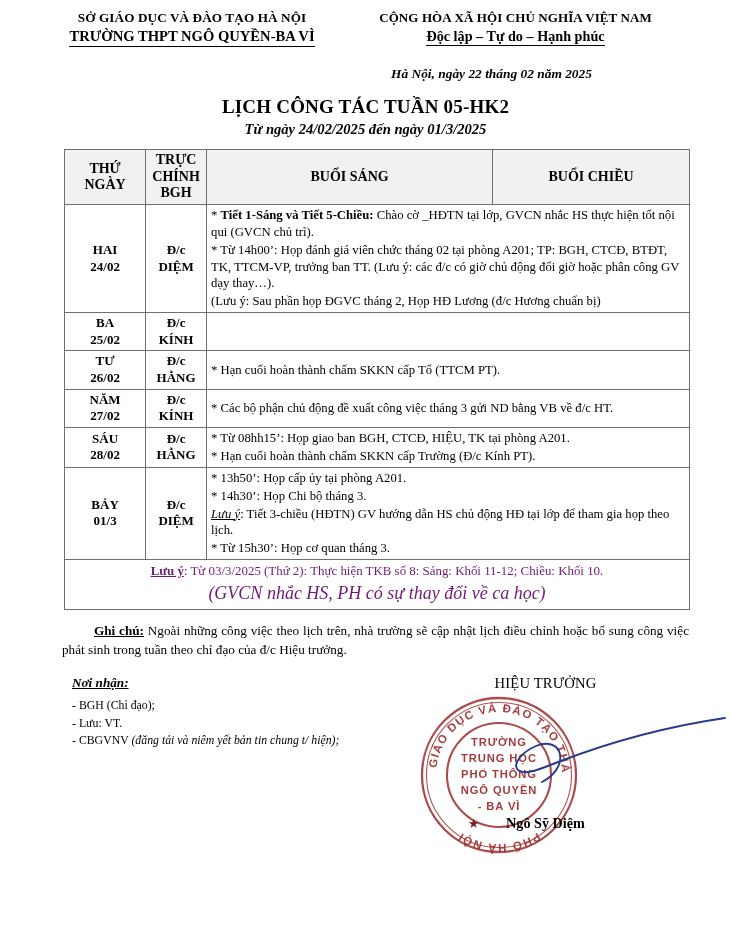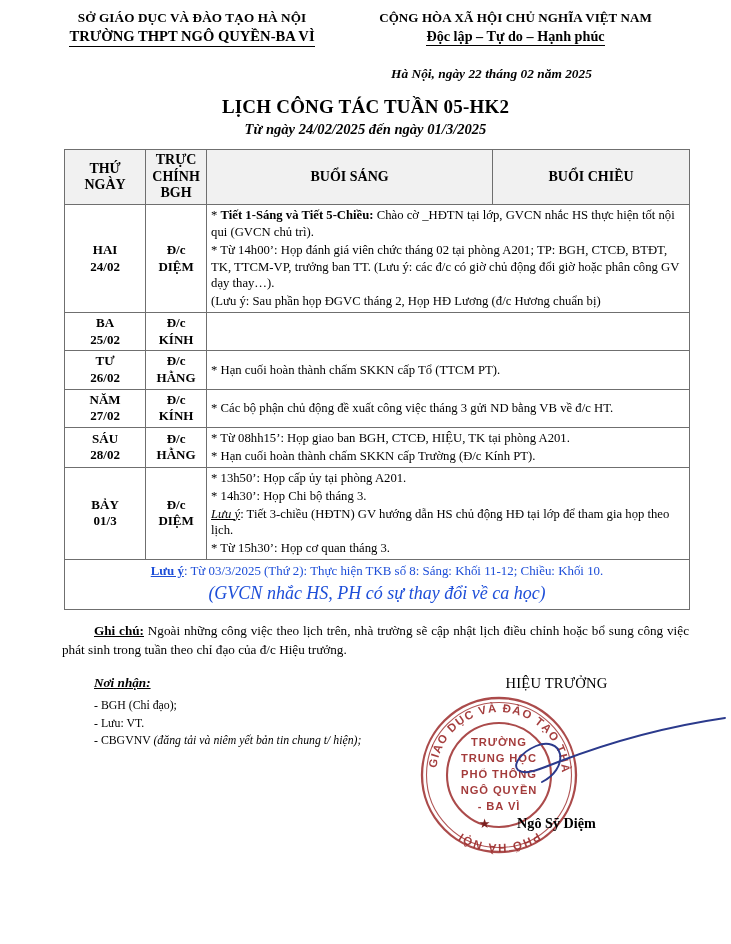--- a/index.html
+++ b/index.html
@@ -151,21 +151,21 @@
     text-align: justify;
     text-indent: 32px;
     box-sizing: border-box;
   }
   .ghichu-label { font-weight: bold; text-decoration: underline; }
 
   
   .footer {
     position: relative;
     margin-top: 16px;
-    padding: 0 42px 0 94px;
+    padding: 0 42px 0 72px;
     display: flex;
     box-sizing: border-box;
   }
   .recipients { width: 330px; }
   .rec-title {
     font-size: 13.2px;
     font-weight: bold;
     font-style: italic;
     text-decoration: underline;
     margin-bottom: 6px;
@@ -351,21 +351,21 @@
               <div>DIỆM</div>
             </td>
             <td class="content" colspan="2">
               <p>* 13h50’: Họp cấp ủy tại phòng A201.</p>
               <p>* 14h30’: Họp Chi bộ tháng 3.</p>
               <p><span class="i u">Lưu ý</span>: Tiết 3-chiều (HĐTN) GV hướng dẫn HS chủ động HĐ tại lớp để tham gia họp theo lịch.</p>
               <p>* Từ 15h30’: Họp cơ quan tháng 3.</p>
             </td>
           </tr>
           <tr class="note-row">
-            <td colspan="4" style="color: #1d4ed8;">
+            <td colspan="4" style="color: #701a75;">
               <div class="note-main"><span class="note-label">Lưu ý</span>: Từ 03/3/2025 (Thứ 2): Thực hiện TKB số 8: Sáng: Khối 11-12; Chiều: Khối 10.</div>
               <div class="note-sub">(GVCN nhắc HS, PH có sự thay đổi về ca học)</div>
             </td>
           </tr>
         </tbody>
     </table>
   </div>
 
   <div class="ghichu">
     <span class="ghichu-label">Ghi chú:</span><span> Ngoài những công việc theo lịch trên, nhà trường sẽ cập nhật lịch điều chỉnh hoặc bổ sung công việc phát sinh trong tuần theo chỉ đạo của đ/c Hiệu trưởng.</span>

